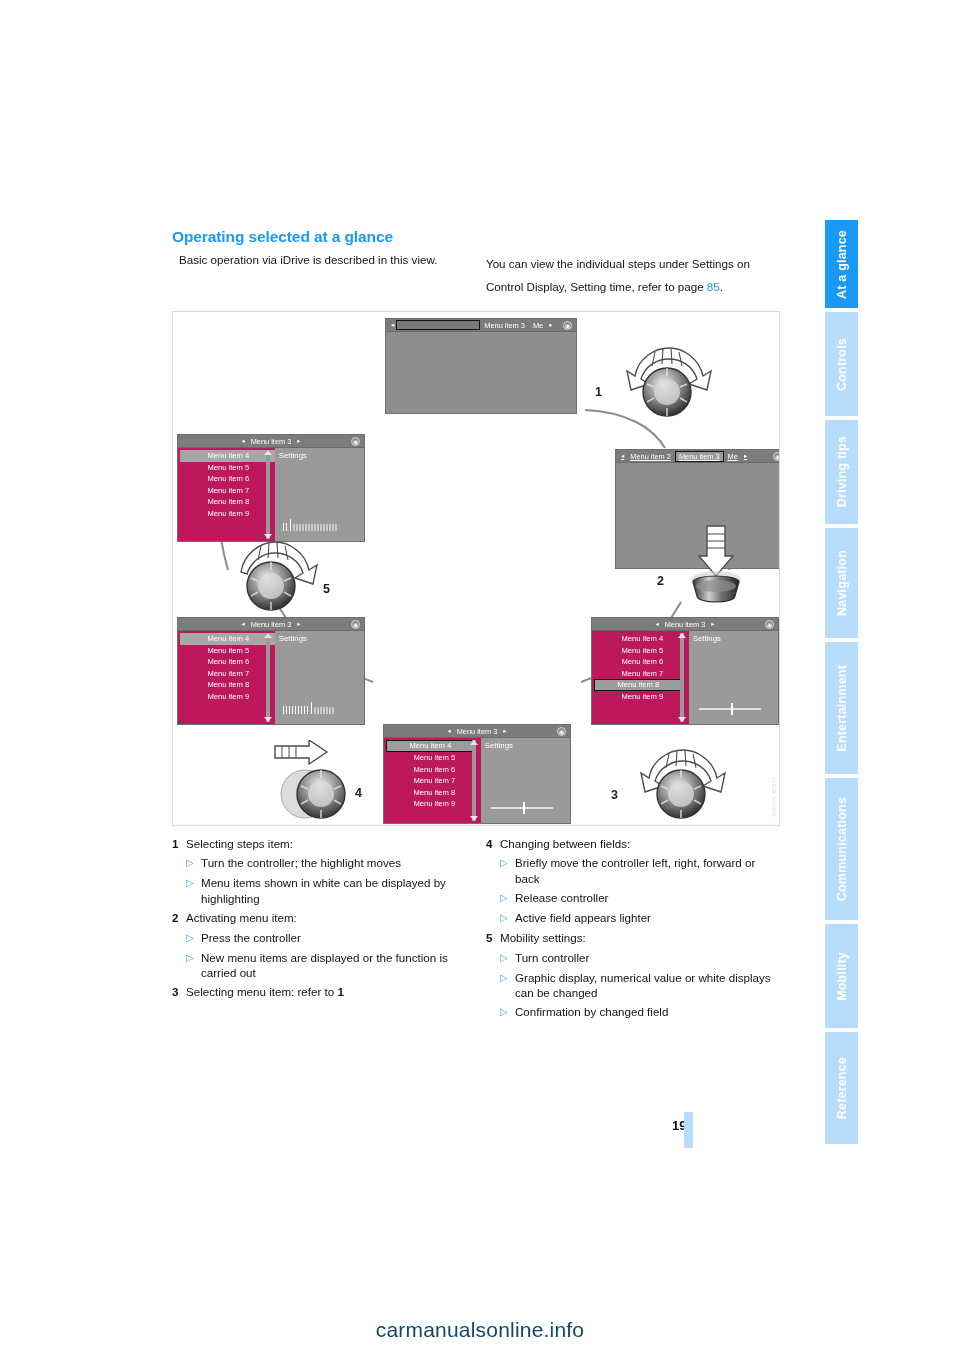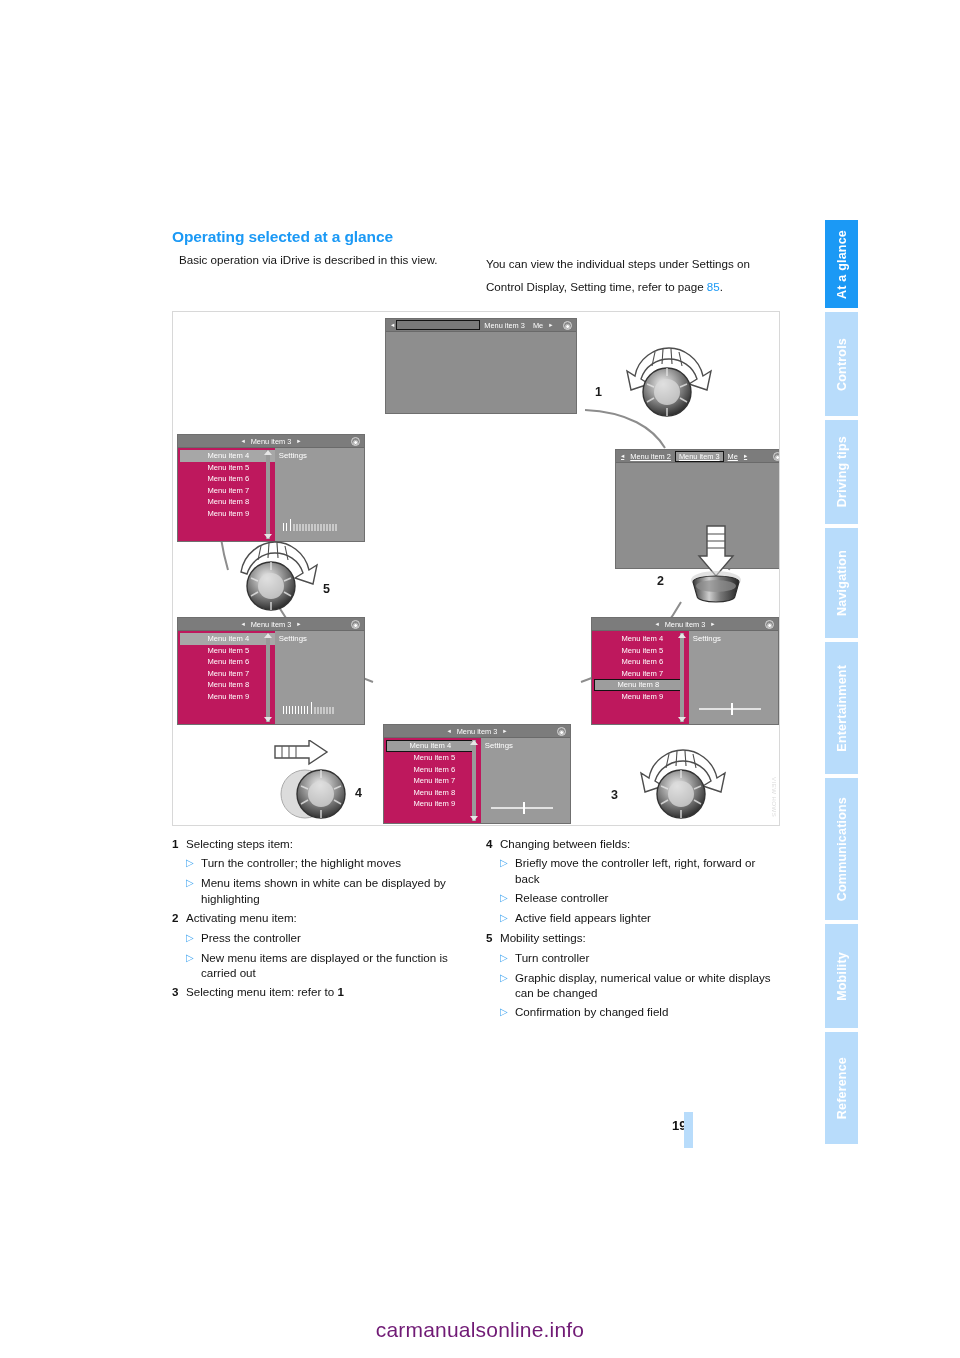--- a/index.html
+++ b/index.html
@@ -253,21 +253,21 @@
     position: absolute;
     left: 684px; top: 1112px;
     width: 9px; height: 36px;
     background: #b8dcfb;
   }
   .watermark {
     position: absolute;
     left: 0; right: 0; top: 1318px;
     text-align: center;
     font-size: 21px;
-    color: #701a75;
+    color: #0c4a6e;
     letter-spacing: .2px;
   }
 </style>
 </head>
 <body>
 
 <div class="page">
 
   <div class="tab-rail">
       <div class="tab active" style="top: 0px; height: 88px;">

